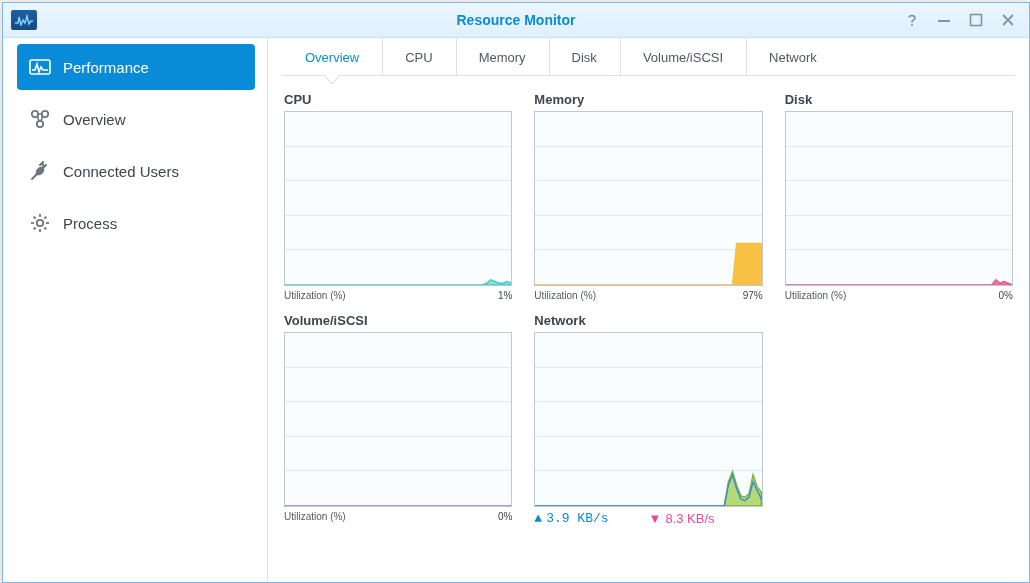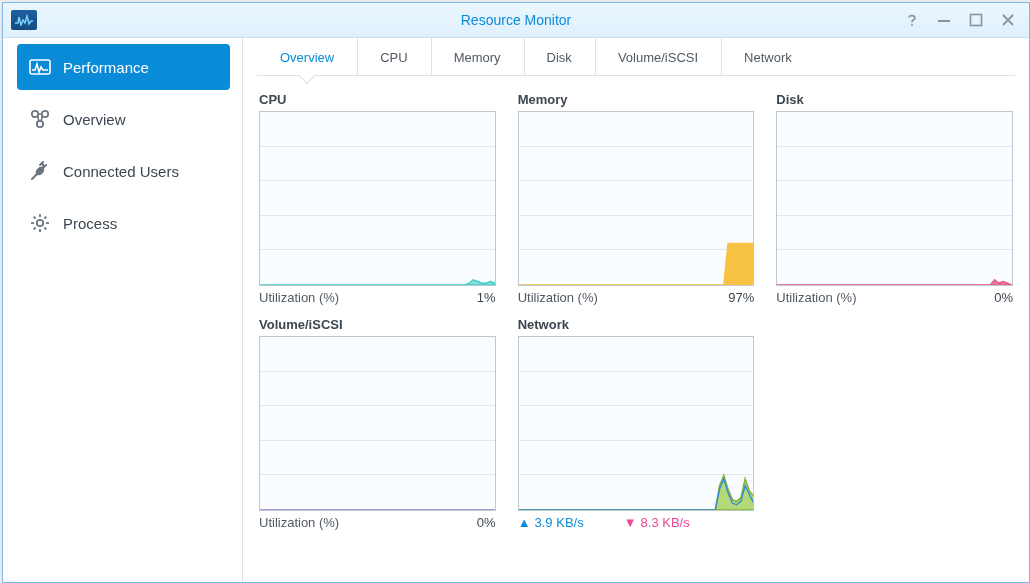--- a/index.html
+++ b/index.html
@@ -48,21 +48,21 @@
   .titlebar .app-icon {
     width: 26px; height: 20px;
     margin: 0 6px 0 8px;
     background: linear-gradient(#1e5fa0,#164b80);
     border-radius: 2px;
     display:flex;align-items:center;justify-content:center;
   }
   .titlebar .app-icon svg { display:block; }
   .titlebar .title {
     position:absolute; left:0; right:0; text-align:center;
-    font-size: 14px; font-weight: 400;
+    font-size: 14px; font-weight: 700;
     color: var(--syn-blue);
     pointer-events: none;
   }
   .titlebar .controls {
     margin-left: auto;
     display:flex; gap:14px;
     padding-right: 12px;
   }
   .titlebar .controls .ctrl {
     width: 18px; height: 34px;
@@ -71,21 +71,21 @@
   }
   .titlebar .controls .ctrl svg { display:block; }
 
   
   .body {
     flex: 1 1 auto;
     display: flex;
     min-height: 0;
   }
   .sidebar {
-    width: 240px;
+    width: 265px;
     border-right: 1px solid var(--panel-border);
     background: #fff;
     padding: 6px 12px 12px 14px;
     box-sizing: border-box;
   }
   .side-item {
     display: flex;
     align-items: center;
     gap: 12px;
     height: 46px;
@@ -177,33 +177,33 @@
     border-top:1px solid var(--grid-line);
     height:0;
   }
   .chart .gridlines .gl:first-child { border-top:none; }
   .chart svg.plot { position:absolute; inset:0; width:100%; height:100%; }
 
   .caption {
     display:flex;
     justify-content: space-between;
     align-items: baseline;
-    font-size: 13px;
+    font-size: 10px;
     color: var(--text);
     margin-top: 4px;
   }
   .caption .val { color: var(--text-dark); }
 
   .net-caption {
     display:flex;
     gap: 40px;
     font-size: 13px;
     margin-top: 4px;
   }
-  .net-caption .up { color: var(--syn-blue); }
+  .net-caption .up { color: var(--syn-blue); font-family: Liberation Mono, monospace; }
   .net-caption .down { color: #ec4899; }
   .arrow { font-weight:700; margin-right:4px; }
 </style>
 </head>
 <body>
 
 <div class="window">
 
   <div class="titlebar">
     <div class="app-icon">

